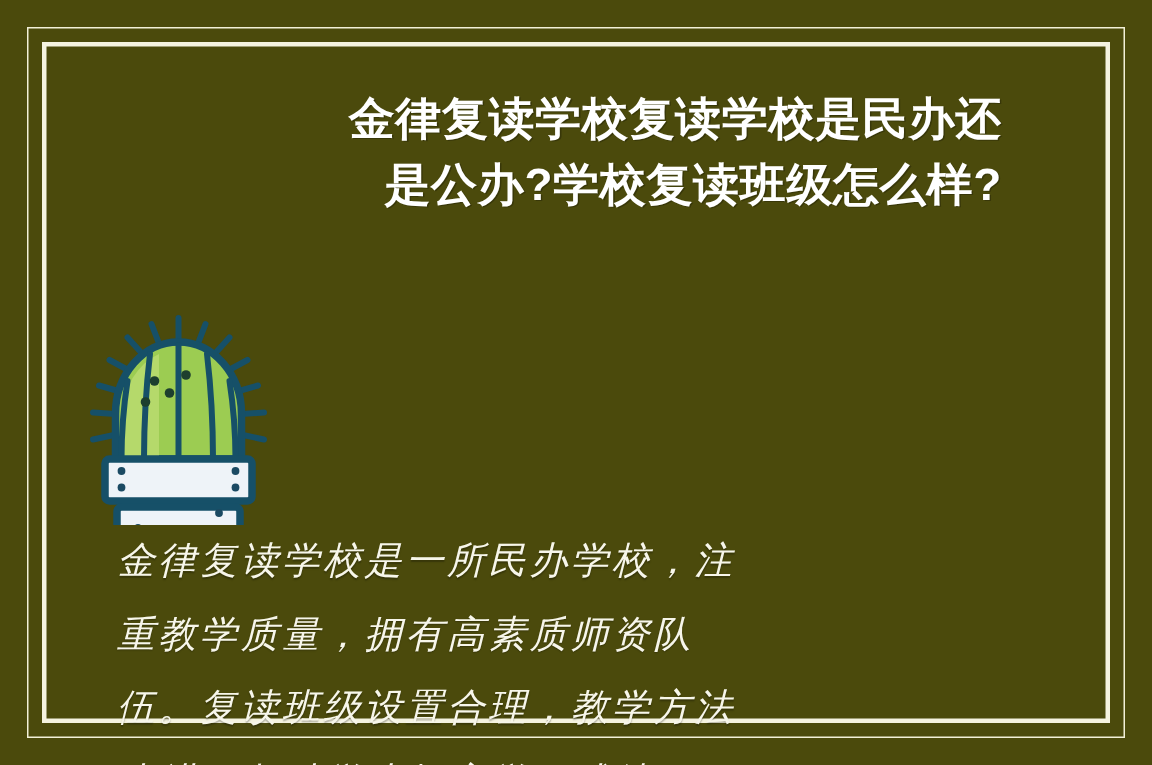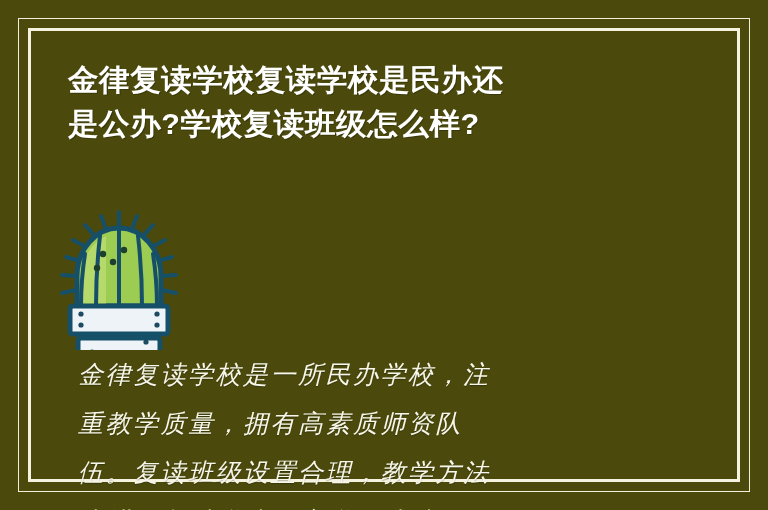--- a/index.html
+++ b/index.html
@@ -40,23 +40,24 @@
     right: 28px;
     bottom: 28px;
     border: 3px solid #f5f3e0;
     box-sizing: border-box;
     pointer-events: none;
   }
 
   
   .title-block {
     position: absolute;
-    left: 68px;
+    left: 56px;
     top: 58px;
     width: 600px;
+    text-align: right;
   }
   .title-line {
     color: #ffffff;
     font-family: "Liberation Sans", sans-serif;
     font-weight: bold;
     font-size: 30px;
     line-height: 44px;
     letter-spacing: 0.5px;
     transform: scaleX(1.02);
     transform-origin: left center;

